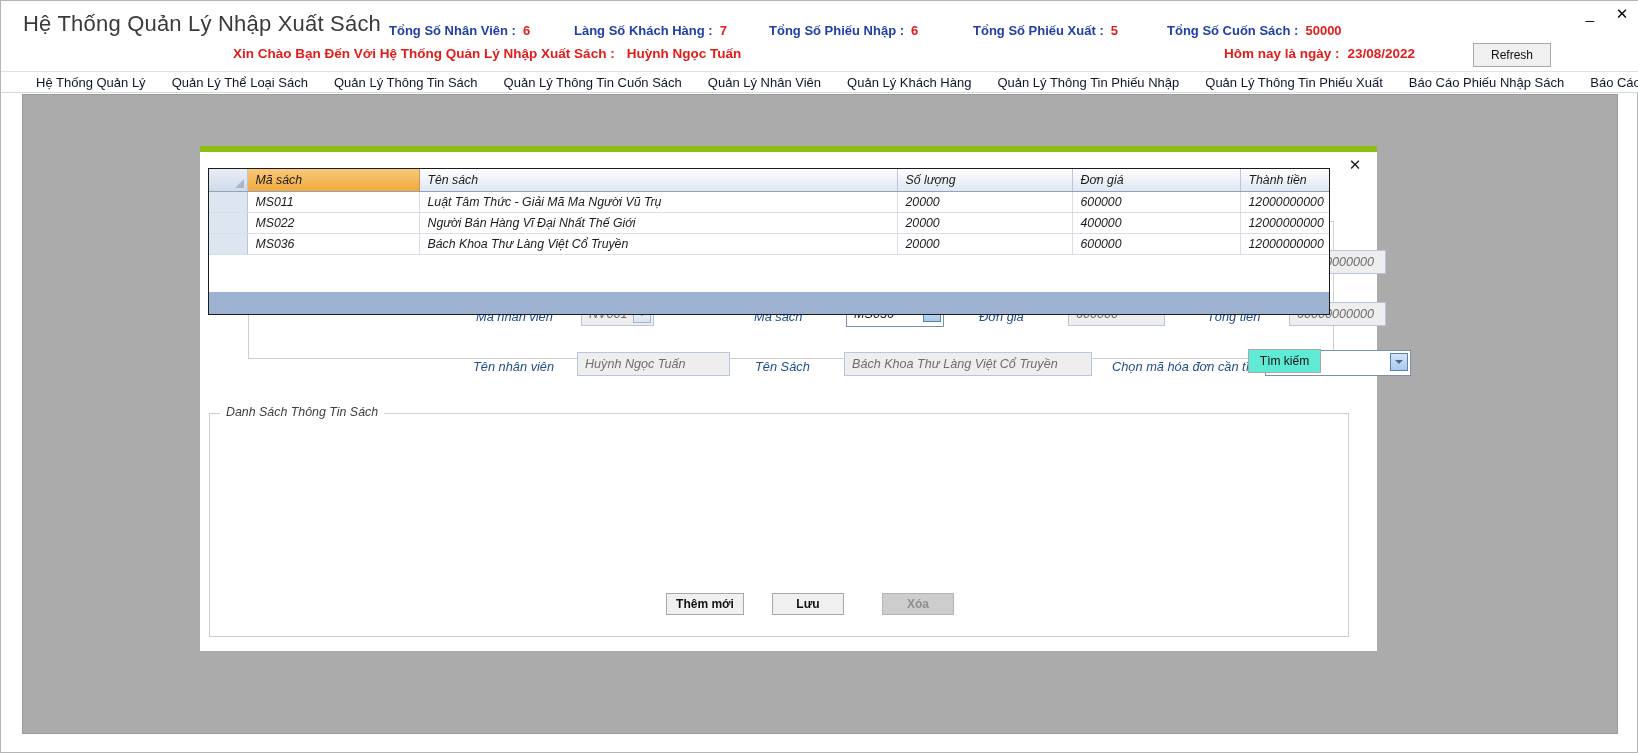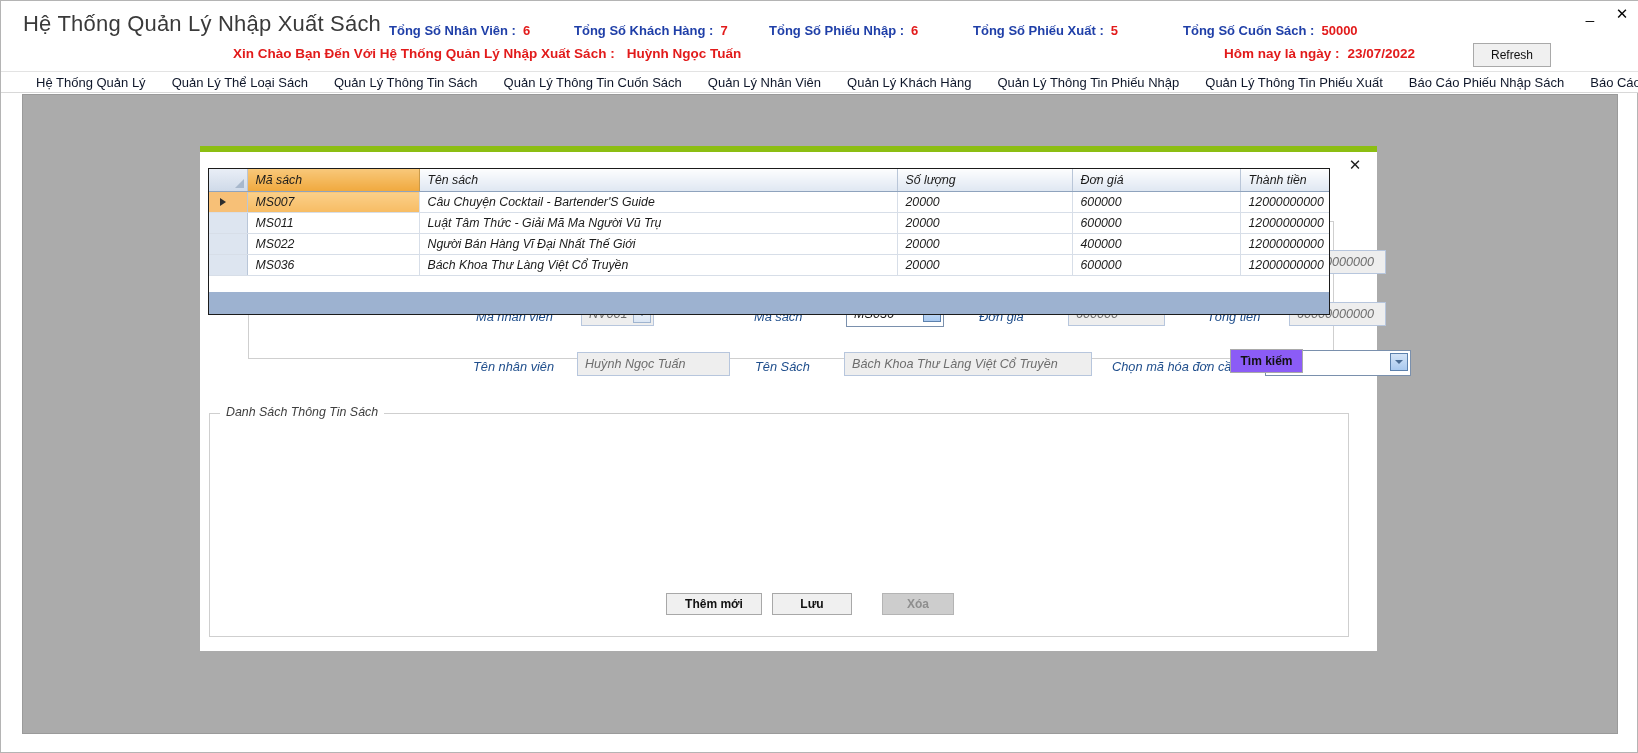--- a/index.html
+++ b/index.html
@@ -130,23 +130,23 @@
   }
   .fcombo.active .arrow{
     background:linear-gradient(#d4e4f7,#a9c9ef); border:1px solid #5c81ad;
   }
   .fcombo .arrow::after{
     content:""; width:0;height:0;
     border-left:4px solid transparent;border-right:4px solid transparent;
     border-top:4px solid #4a6c94;
   }
   .fbtn{
-    position:absolute; background:#8b5cf6; border:1px solid #a9a9a9;
-    font-size:12px; font-weight:bold; color:#111;
-    display:flex;align-items:center;justify-content:center; cursor:default;
+    position:absolute; background:#5eead4; border:1px solid #a9a9a9;
+    font-size:12px; font-weight:normal; color:#111;
+    display:flex;align-items:center;justify-content:center; cursor:default;margin-left:18px;
   }
 
   
   .grid{
     position:absolute; left:8px; top:22px; width:1122px; height:147px;
     background:#ffffff; border:1px solid #1b1b1b;
     overflow:hidden;
   }
   .grid table{ border-collapse:collapse; width:100%; table-layout:fixed; }
   .grid th{
@@ -202,30 +202,30 @@
 
   <div class="win-controls">
     <div class="win-btn">_</div>
     <div class="win-btn">✕</div>
   </div>
 
   <div class="header">
     <div class="app-title">Hệ Thống Quản Lý Nhập Xuất Sách</div>
     <div id="stats-host">
         <div class="stat" style="left: 388px;"><span>Tổng Số Nhân Viên :</span><span class="num">6</span></div>
-        <div class="stat" style="left: 573px;"><span>Tổng Số Khách Hàng :</span><span class="num">7</span></div>
+        <div class="stat" style="left: 573px;"><span>Làng Số Khách Hàng :</span><span class="num">7</span></div>
         <div class="stat" style="left: 768px;"><span>Tổng Số Phiếu Nhập :</span><span class="num">6</span></div>
         <div class="stat" style="left: 972px;"><span>Tổng Số Phiếu Xuất :</span><span class="num">5</span></div>
-        <div class="stat" style="left: 1166px; margin-left: 16px;"><span>Tổng Số Cuốn Sách :</span><span class="num">50000</span></div>
+        <div class="stat" style="left: 1166px;"><span>Tổng Số Cuốn Sách :</span><span class="num">50000</span></div>
       </div>
     <div class="welcome">
       <span>Xin Chào Bạn Đến Với Hệ Thống Quản Lý Nhập Xuất Sách :</span><span class="uname">Huỳnh Ngọc Tuấn</span>
     </div>
     <div class="today">
-      <span>Hôm nay là ngày :</span><span class="dval">23/07/2022</span>
+      <span>Hôm nay là ngày :</span><span class="dval">23/08/2022</span>
     </div>
     <div class="refresh-top">Refresh</div>
   </div>
 
   <div class="menubar" id="menubar-host">
       <div class="menu-item">Hệ Thống Quản Lý</div>
       <div class="menu-item">Quản Lý Thể Loại Sách</div>
       <div class="menu-item">Quản Lý Thông Tin Sách</div>
       <div class="menu-item">Quản Lý Thông Tin Cuốn Sách</div>
       <div class="menu-item">Quản Lý Nhân Viên</div>
@@ -304,30 +304,20 @@
           <tr>
               <th class="sel-corner" style="width: 38px;"></th>
               <th class="hdr-ma" style="width: 172px;">Mã sách</th>
               <th style="width: 478px;">Tên sách</th>
               <th style="width: 175px;">Số lượng</th>
               <th style="width: 168px;">Đơn giá</th>
               <th style="width: 100px;">Thành tiền</th>
             </tr>
         </thead>
         <tbody>
-            <tr class="selected">
-              <td class="rowhdr">
-                <span class="caret"></span>
-              </td>
-              <td class="c-ma">MS007</td>
-              <td class="c-ten">Câu Chuyện Cocktail - Bartender'S Guide</td>
-              <td class="c-sl">20000</td>
-              <td class="c-dg">600000</td>
-              <td class="c-tt">12000000000</td>
-            </tr>
             <tr>
               <td class="rowhdr"></td>
               <td class="c-ma">MS011</td>
               <td class="c-ten">Luật Tâm Thức - Giải Mã Ma Người Vũ Trụ</td>
               <td class="c-sl">20000</td>
               <td class="c-dg">600000</td>
               <td class="c-tt">12000000000</td>
             </tr>
             <tr>
               <td class="rowhdr"></td>
@@ -343,18 +333,18 @@
               <td class="c-ten">Bách Khoa Thư Làng Việt Cổ Truyền</td>
               <td class="c-sl">20000</td>
               <td class="c-dg">600000</td>
               <td class="c-tt">12000000000</td>
             </tr>
           </tbody>
       </table>
       <div class="grid-filler"></div>
     </div>
 
-    <div class="dlg-btn" style="left:466px; top:447px; width:96px;">Thêm mới</div>
-    <div class="dlg-btn" style="left:572px; top:447px; width:80px;">Lưu</div>
+    <div class="dlg-btn" style="left:466px; top:447px; width:78px;">Thêm mới</div>
+    <div class="dlg-btn" style="left:572px; top:447px; width:72px;">Lưu</div>
     <div class="dlg-btn disabled" style="left:682px; top:447px; width:72px;">Xóa</div>
   </div>
 
 </div>
 
 </body></html>

